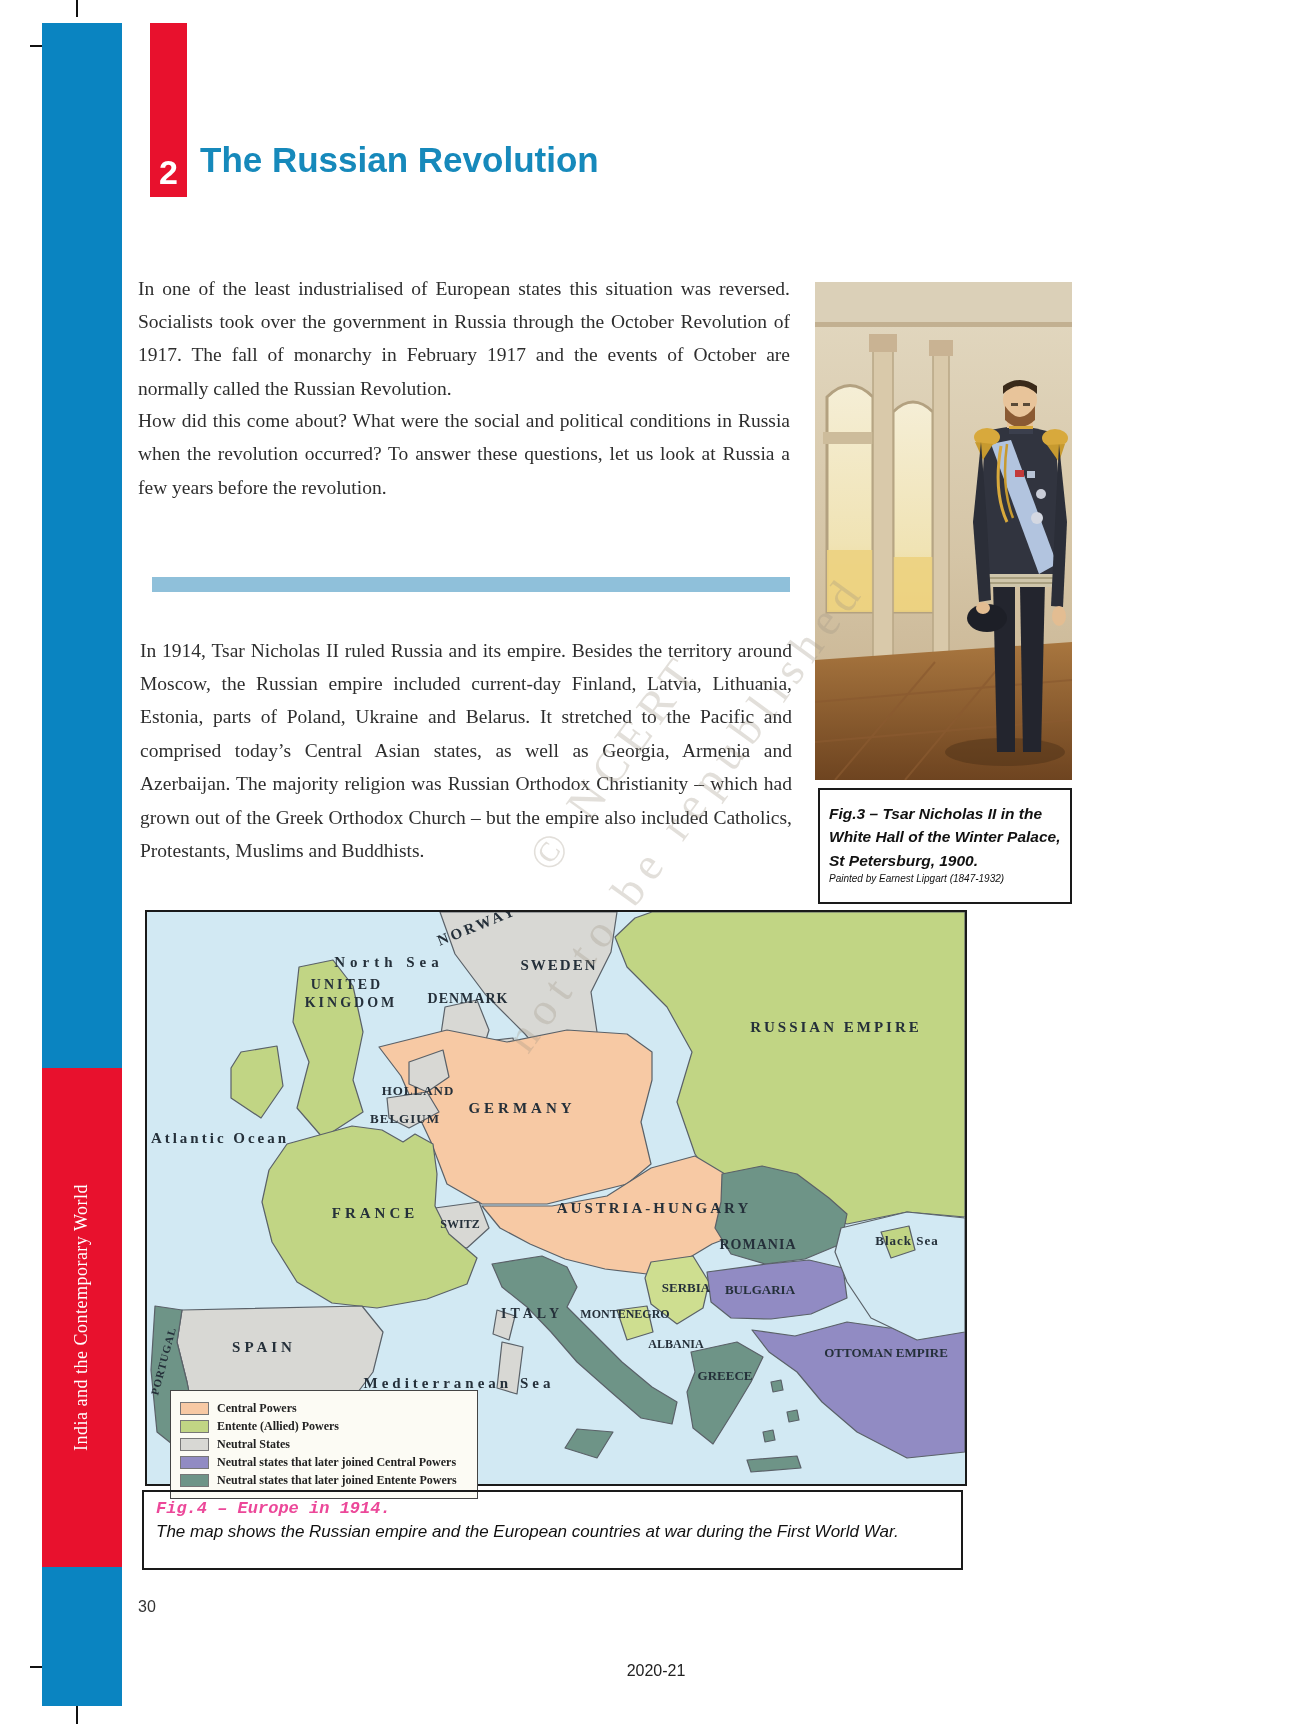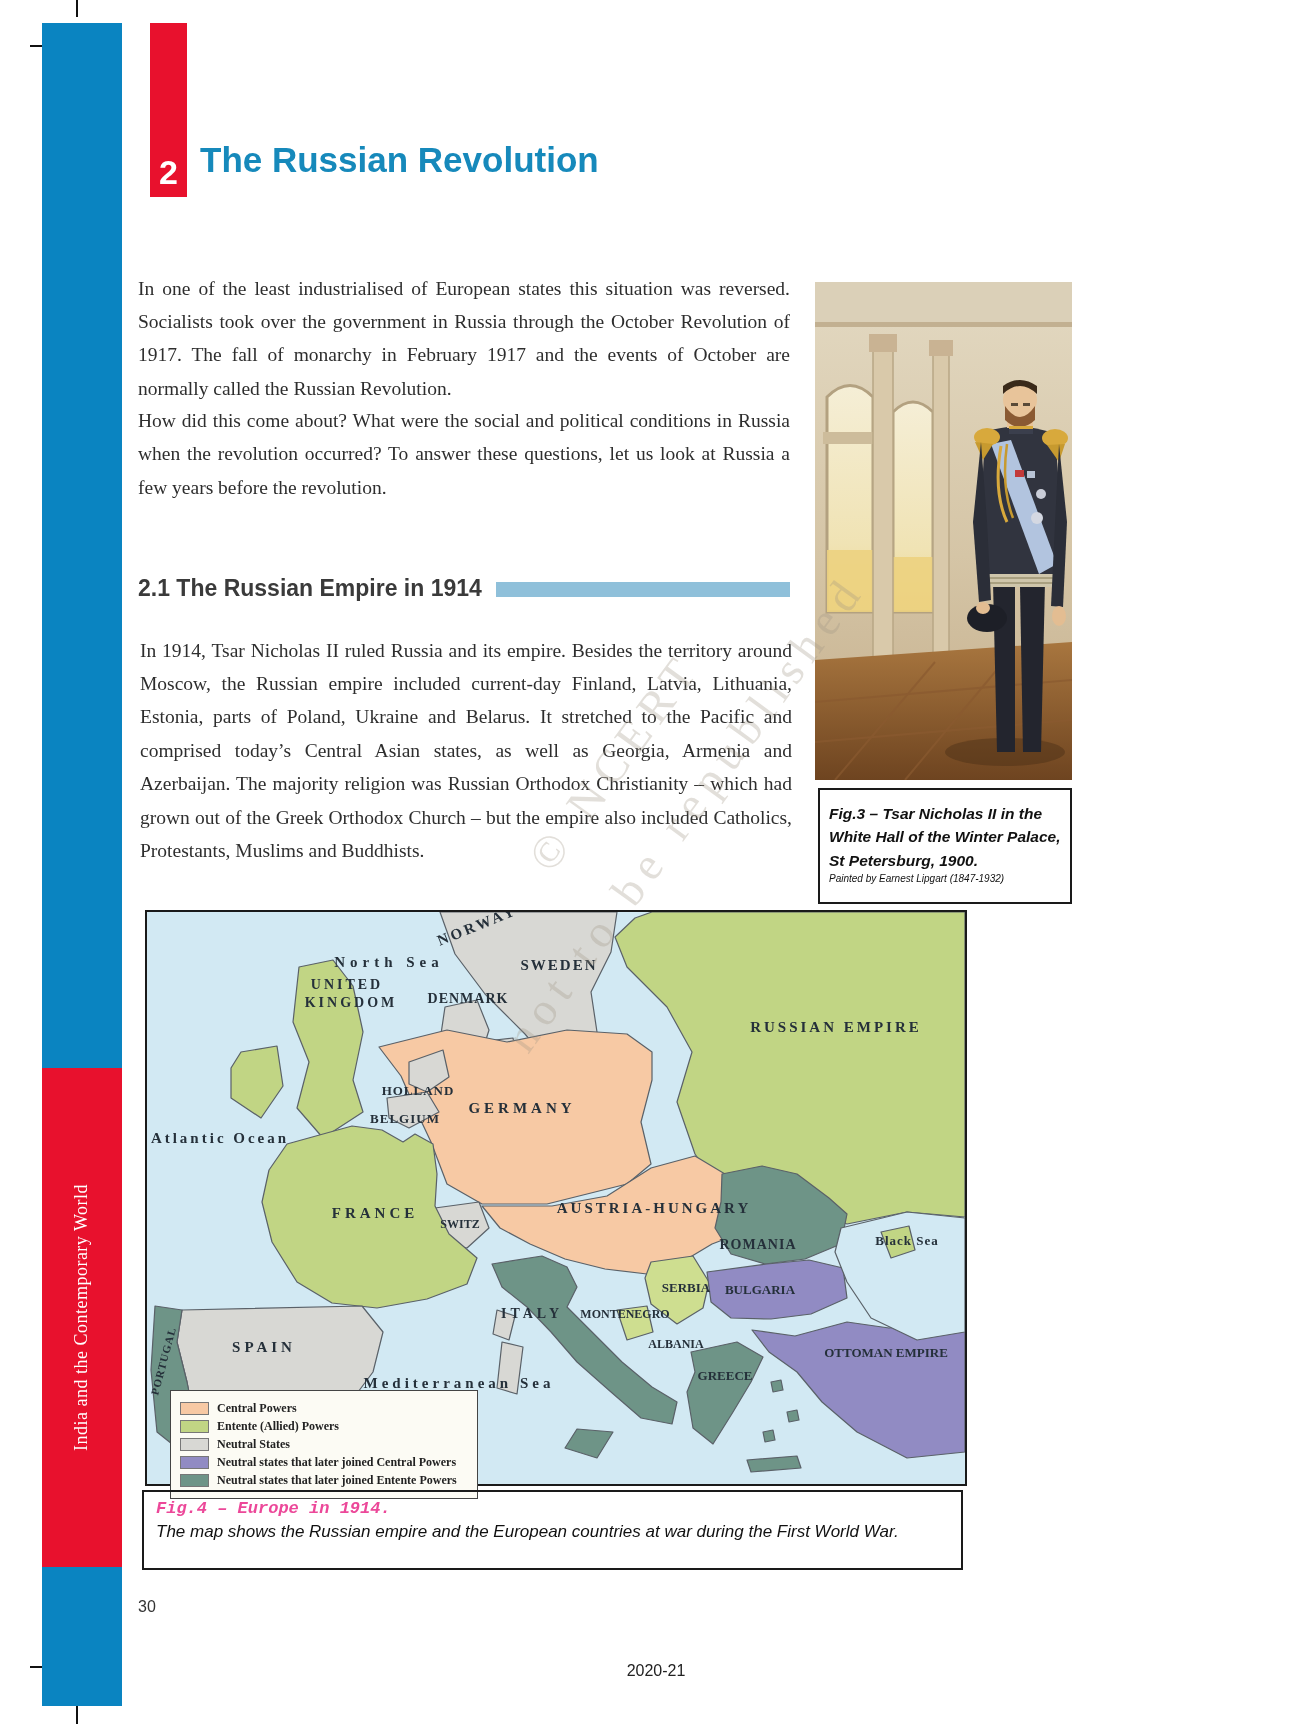--- a/index.html
+++ b/index.html
@@ -81,21 +81,20 @@
 
   <div class="abs" id="chapter-box">
     <span>2</span>
   </div>
   <div class="abs" id="page-title">The Russian Revolution</div>
 
   <p class="abs bodytext" id="para1">In one of the least industrialised of European states this situation was reversed. Socialists took over the government in Russia through the October Revolution of 1917. The fall of monarchy in February 1917 and the events of October are normally called the Russian Revolution.</p>
   <p class="abs bodytext" id="para2">How did this come about? What were the social and political conditions in Russia when the revolution occurred? To answer these questions, let us look at Russia a few years before the revolution.</p>
 
   <div class="abs" id="sec-head-row">
-    <span id="sec-head">2.1 The Russian Empire in 1914</span>
     <span id="sec-bar"></span>
   </div>
   <p class="abs bodytext" id="para3">In 1914, Tsar Nicholas II ruled Russia and its empire. Besides the territory around Moscow, the Russian empire included current-day Finland, Latvia, Lithuania, Estonia, parts of Poland, Ukraine and Belarus. It stretched to the Pacific and comprised today’s Central Asian states, as well as Georgia, Armenia and Azerbaijan. The majority religion was Russian Orthodox Christianity – which had grown out of the Greek Orthodox Church – but the empire also  included Catholics, Protestants, Muslims and Buddhists.</p>
 
   <div class="abs" id="portrait">
     <svg width="257" height="498" viewBox="0 0 257 498">
       <defs>
         <linearGradient id="wall" x1="0" y1="0" x2="0" y2="1">
           <stop offset="0" stop-color="#e3d9c2"></stop>
             <stop offset="0.55" stop-color="#d5c5a6"></stop>

